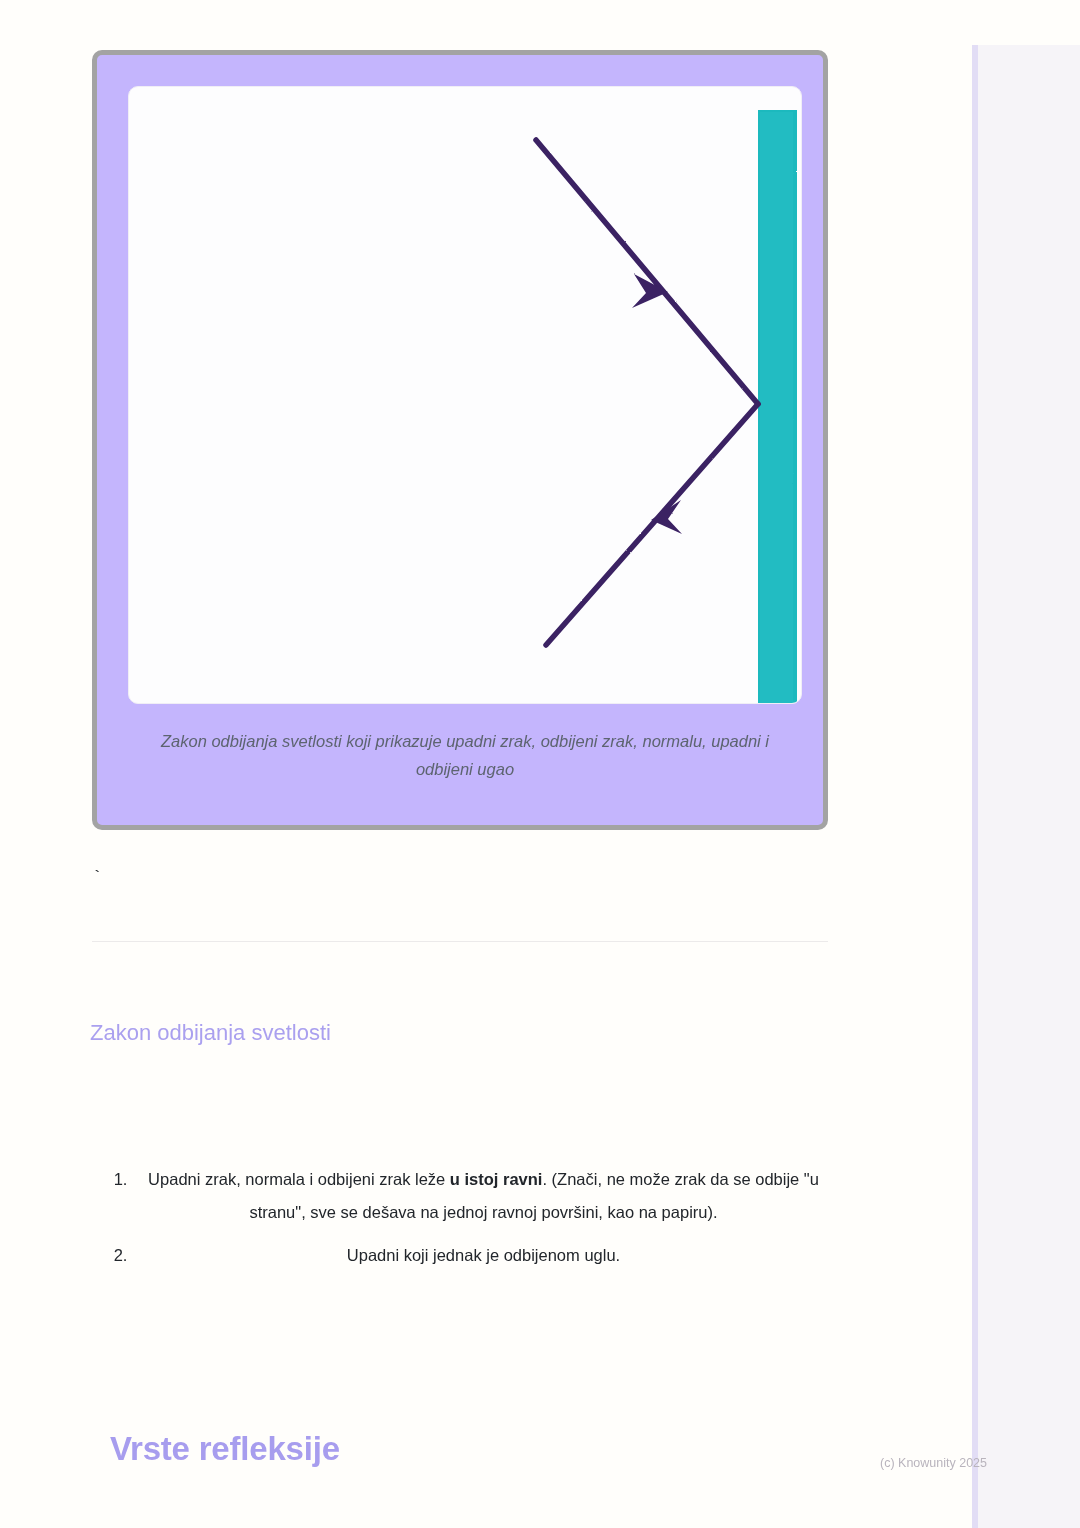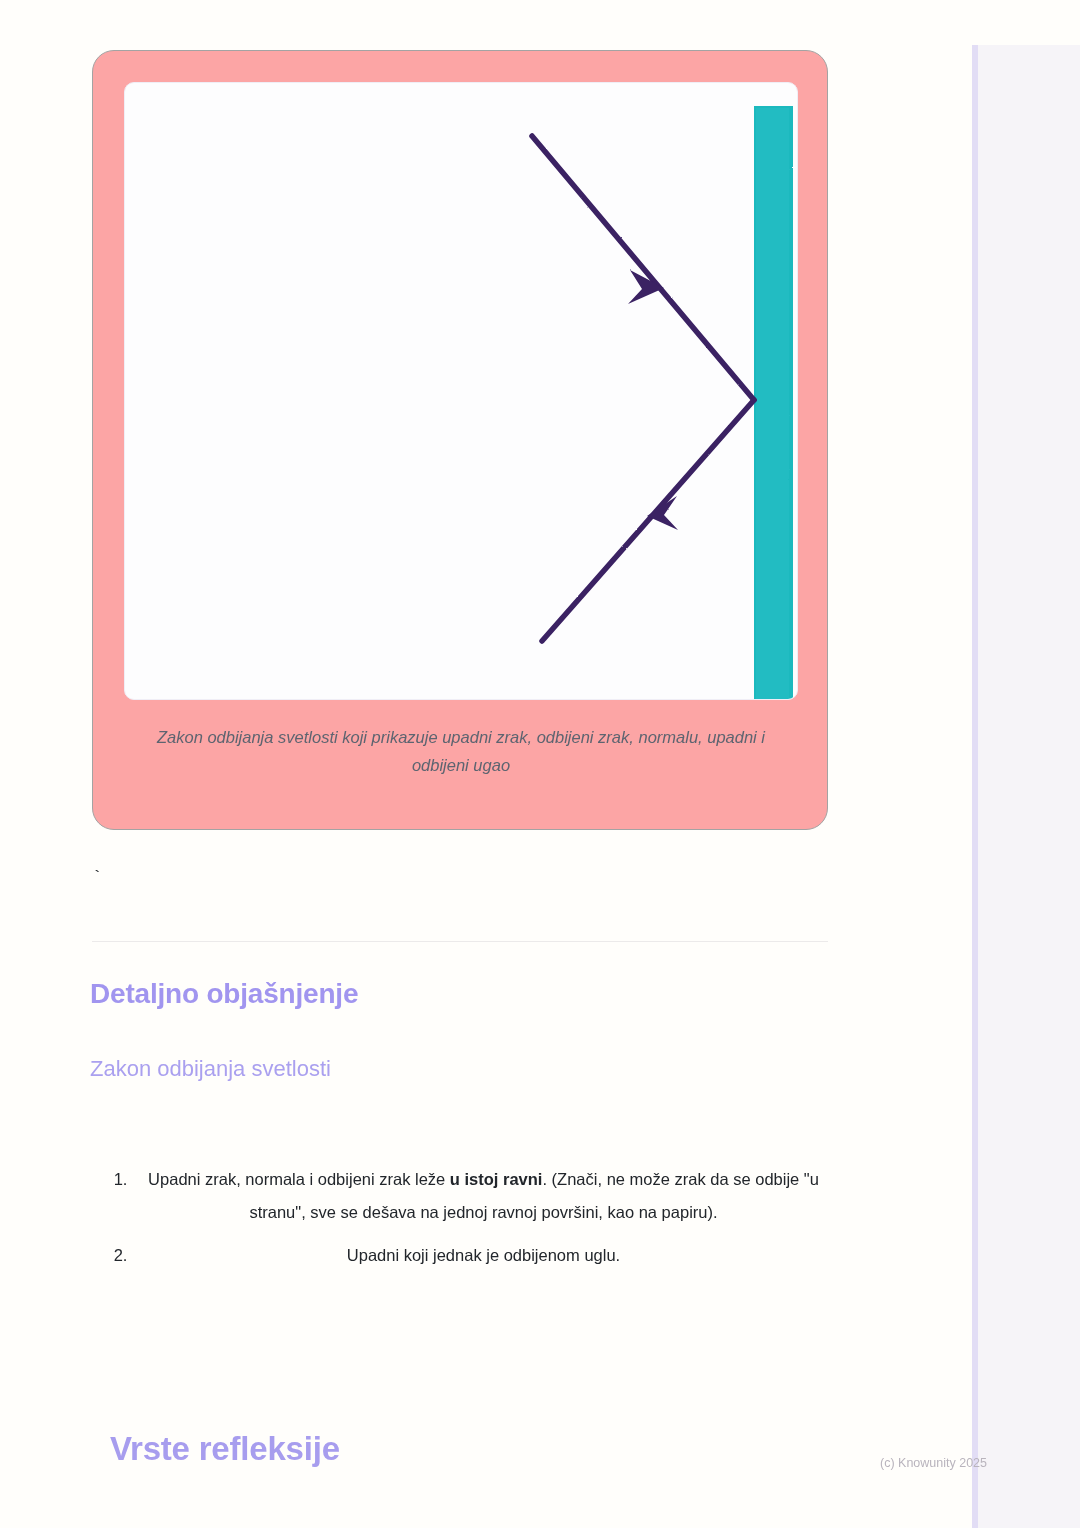--- a/index.html
+++ b/index.html
@@ -28,23 +28,23 @@
     left: 972px; top: 45px;
     width: 6px; height: 1483px;
     background: #e2ddf5;
   }
 
   
   .figure-card {
     position: absolute;
     left: 92px; top: 50px;
     width: 736px; height: 780px;
-    background: #fca5a5;
-    border: 1px solid #a3a3a3;
-    border-radius: 22px;
+    background: #c4b5fd;
+    border: 5px solid #a3a3a3;
+    border-radius: 10px;
   }
   .figure-frame {
     position: absolute;
     left: 31px; top: 31px;
     width: 674px; height: 618px;
     background: #fdfdfe;
     border: 1px solid #f0eef6;
     border-radius: 10px;
     overflow: hidden;
   }
@@ -81,21 +81,21 @@
   .h1 {
     position: absolute;
     left: 90px; top: 978px;
     font-size: 28px;
     font-weight: bold;
     color: #a195ef;
     letter-spacing: -0.2px;
   }
   .h2 {
     position: absolute;
-    left: 90px; top: 1056px;
+    left: 90px; top: 1020px;
     font-size: 22px;
     font-weight: normal;
     color: #aaa0ef;
   }
   .lead {
     position: absolute;
     left: 90px; top: 1112px;
     font-size: 16.5px;
     color: #22262b;
   }
@@ -172,21 +172,20 @@
         <polygon points="522,433 552,413 539,432 553,447" fill="#3a2163" filter="url(#rough)"></polygon>
       </svg>
     </div>
     <div class="figure-caption">Zakon odbijanja svetlosti koji prikazuje upadni zrak, odbijeni zrak, normalu, upadni i odbijeni ugao</div>
   </div>
 
   <div class="stray-tick">`</div>
 
   <div class="divider"></div>
 
-  <div class="h1">Detaljno objašnjenje</div>
   <div class="h2">Zakon odbijanja svetlosti</div>
 
   <ol class="ol">
     <li>
       <span>Upadni zrak, normala i odbijeni zrak leže </span><b>u istoj ravni</b><span>. (Znači, ne može zrak da se odbije "u stranu", sve se dešava na jednoj ravnoj površini, kao na papiru).</span>
     </li>
     <li>
       <span>Upadni koji jednak je odbijenom uglu.</span>
     </li>
   </ol>

